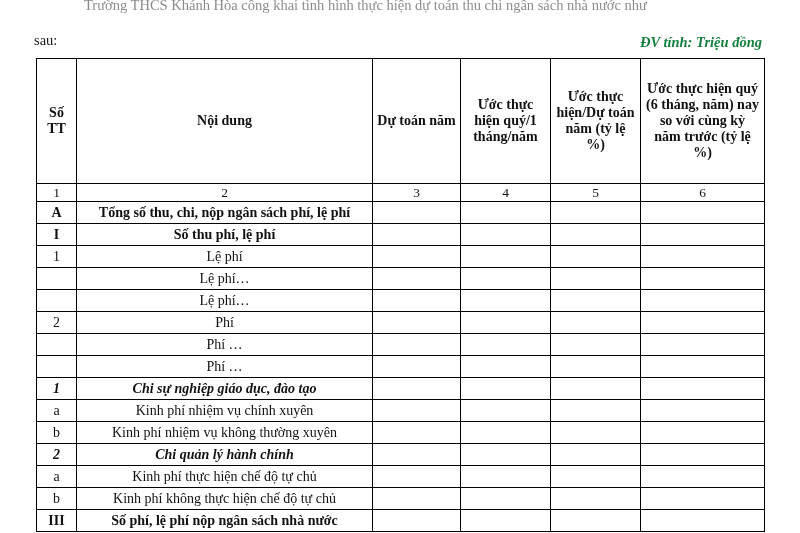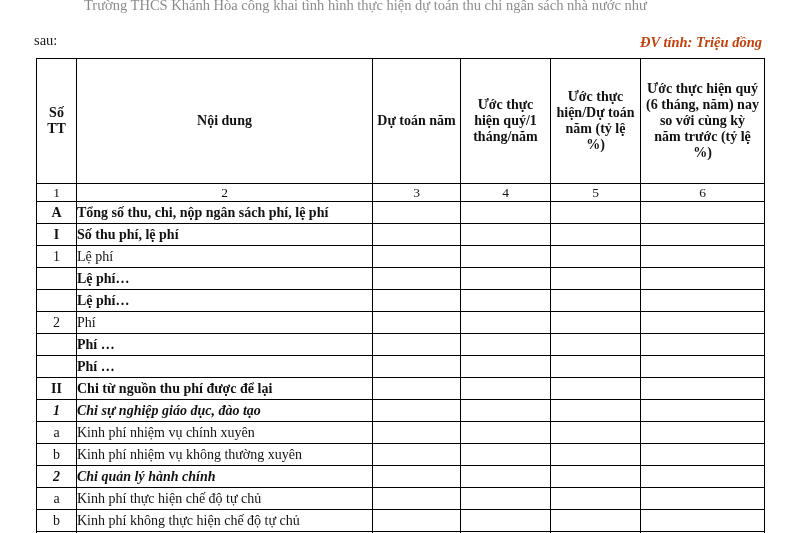--- a/index.html
+++ b/index.html
@@ -41,21 +41,21 @@
     font-size: 14.5px;
     color: #1a1a1a;
   }
   .unit-line {
     position: absolute;
     right: 38px;
     top: 34px;
     font-size: 14.5px;
     font-style: italic;
     font-weight: bold;
-    color: #c2410c;
+    color: #15803d;
   }
   table.report {
     position: absolute;
     left: 36px;
     top: 58px;
     width: 728px;
     border-collapse: collapse;
     table-layout: fixed;
   }
   table.report th,
@@ -88,29 +88,29 @@
   tr.datarow td {
     height: 21px;
     font-size: 14px;
   }
   td.stt {
     text-align: center;
     font-size: 14px;
     padding: 0 2px;
   }
   td.content {
-    text-align: left;
+    text-align: center;
     padding-left: 8px;
     font-size: 14px;
     white-space: nowrap;
   }
   td.blank { }
   .b { font-weight: bold; }
   .bi { font-weight: bold; font-style: italic; }
-  .indent1 { padding-left: 14px; font-weight: bold; }
+  .indent1 { padding-left: 14px; }
   .clip-bottom {
     position: absolute;
     left: 0;
     top: 521px;
     width: 800px;
     height: 12px;
     background: transparent;
   }
 </style>
 </head>
@@ -208,28 +208,20 @@
         </tr>
         <tr class="datarow">
           <td class="stt "></td>
           <td class="content  indent1">Phí …</td>
           <td class="blank"></td>
           <td class="blank"></td>
           <td class="blank"></td>
           <td class="blank"></td>
         </tr>
         <tr class="datarow">
-          <td class="stt b">II</td>
-          <td class="content b">Chi từ nguồn thu phí được để lại</td>
-          <td class="blank"></td>
-          <td class="blank"></td>
-          <td class="blank"></td>
-          <td class="blank"></td>
-        </tr>
-        <tr class="datarow">
           <td class="stt bi">1</td>
           <td class="content bi">Chi sự nghiệp giáo dục, đào tạo</td>
           <td class="blank"></td>
           <td class="blank"></td>
           <td class="blank"></td>
           <td class="blank"></td>
         </tr>
         <tr class="datarow">
           <td class="stt ">a</td>
           <td class="content ">Kinh phí nhiệm vụ chính xuyên</td>

